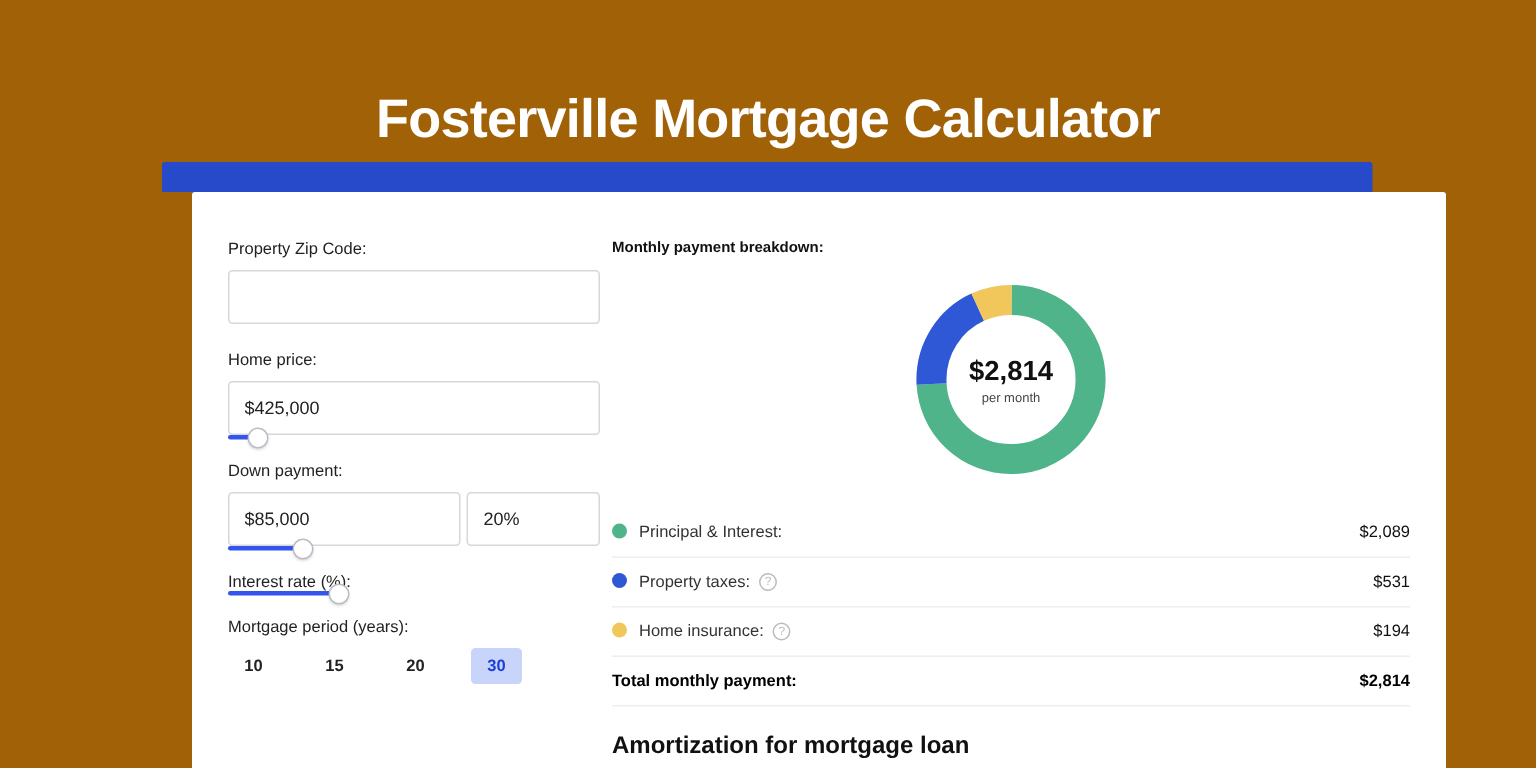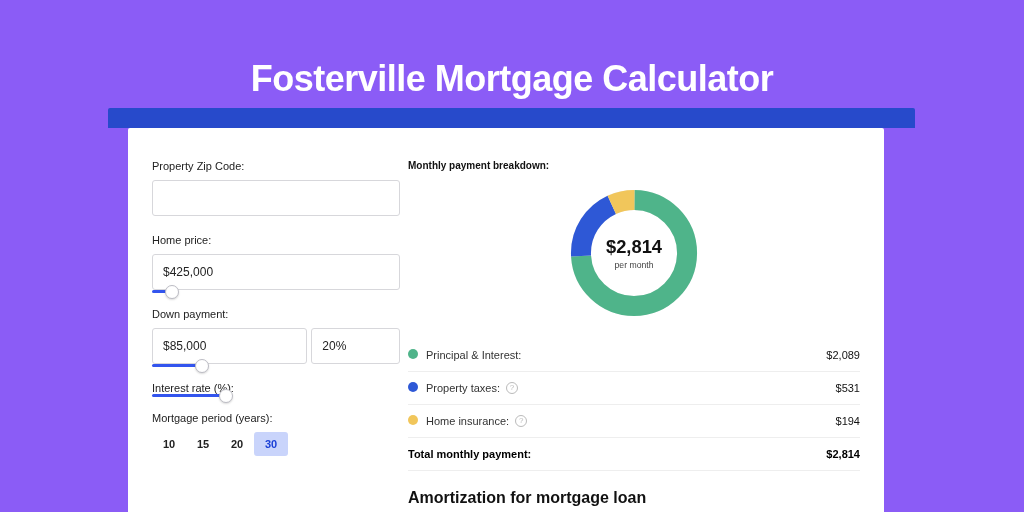--- a/index.html
+++ b/index.html
@@ -1,35 +1,35 @@
 <!DOCTYPE html>
 <html><head>
 <meta charset="utf-8">
 <style>
   * { box-sizing: border-box; margin: 0; padding: 0; }
   html, body { width: 1024px; height: 512px; overflow: hidden; font-family: -apple-system, BlinkMacSystemFont, "Segoe UI", Arial, sans-serif; }
-  .bg { width: 1024px; height: 512px; background: #8b5cf6; position: relative; }
+  .bg { width: 1024px; height: 512px; background: #a16207; position: relative; }
   .page-title { color: #fff; text-align: center; font-size: 36px; font-weight: 700; padding-top: 58px; letter-spacing: -0.5px; }
   .card-shadow { position: absolute; left: 108px; top: 108px; width: 807px; height: 20px; background: #274acb; border-radius: 2px 2px 0 0; }
-  .card { position: absolute; left: 128px; top: 128px; width: 756px; height: 384px; background: #fff; border-radius: 2px 2px 0 0; display: flex; }
+  .card { position: absolute; left: 128px; top: 128px; width: 836px; height: 384px; background: #fff; border-radius: 2px 2px 0 0; display: flex; }
   .left-col { width: 280px; padding: 32px 8px 0 24px; }
   .right-col { flex: 1; padding: 32px 24px 0 0; }
 
   .field-label { font-size: 11px; color: #222; margin-bottom: 8px; display: block; }
   .text-input { width: 100%; height: 36px; border: 1px solid #d7d7db; border-radius: 3px; font-size: 12px; padding: 17px 10px; color: #222; background: #fff; }
   .field-block { margin-bottom: 18px; position: relative; }
 
   .slider-track { position: absolute; left: 0; bottom: -3px; height: 3px; background: #3355ee; border-radius: 2px; }
   .slider-thumb { position: absolute; bottom: -9px; width: 14px; height: 14px; background: #fff; border: 1px solid #bcbcc4; border-radius: 50%; box-shadow: 0 1px 2px rgba(0,0,0,0.15); transform: translateX(-50%); }
 
   .dp-row { display: flex; gap: 4px; position: relative; }
   .dp-row .text-input:first-child { flex: 2; }
   .dp-row .text-input:last-child { flex: 1; }
 
-  .period-row { display: flex; gap: 0; }
+  .period-row { display: flex; gap: 20px; }
   .period-btn { width: 34px; height: 24px; font-size: 11px; border: none; border-radius: 3px; background: transparent; color: #222; font-weight: 600; cursor: pointer; }
   .period-btn.active { background: #c9d4fb; color: #1a3fd6; }
 
   .section-head { font-size: 10px; font-weight: 700; color: #111; margin-bottom: 4px; }
   .donut-wrap { display: flex; justify-content: center; padding: 8px 0 16px 0; }
   .donut-center { font-size: 22px; font-weight: 700; fill: #111; text-anchor: middle; }
   .donut-sub { font-size: 11px; fill: #444; text-anchor: middle; }
 
   .legend-row { display: flex; align-items: flex-start; padding: 10px 0; border-bottom: 1px solid #eee; font-size: 11px; }
   .legend-row:last-of-type { border-bottom: none; }

